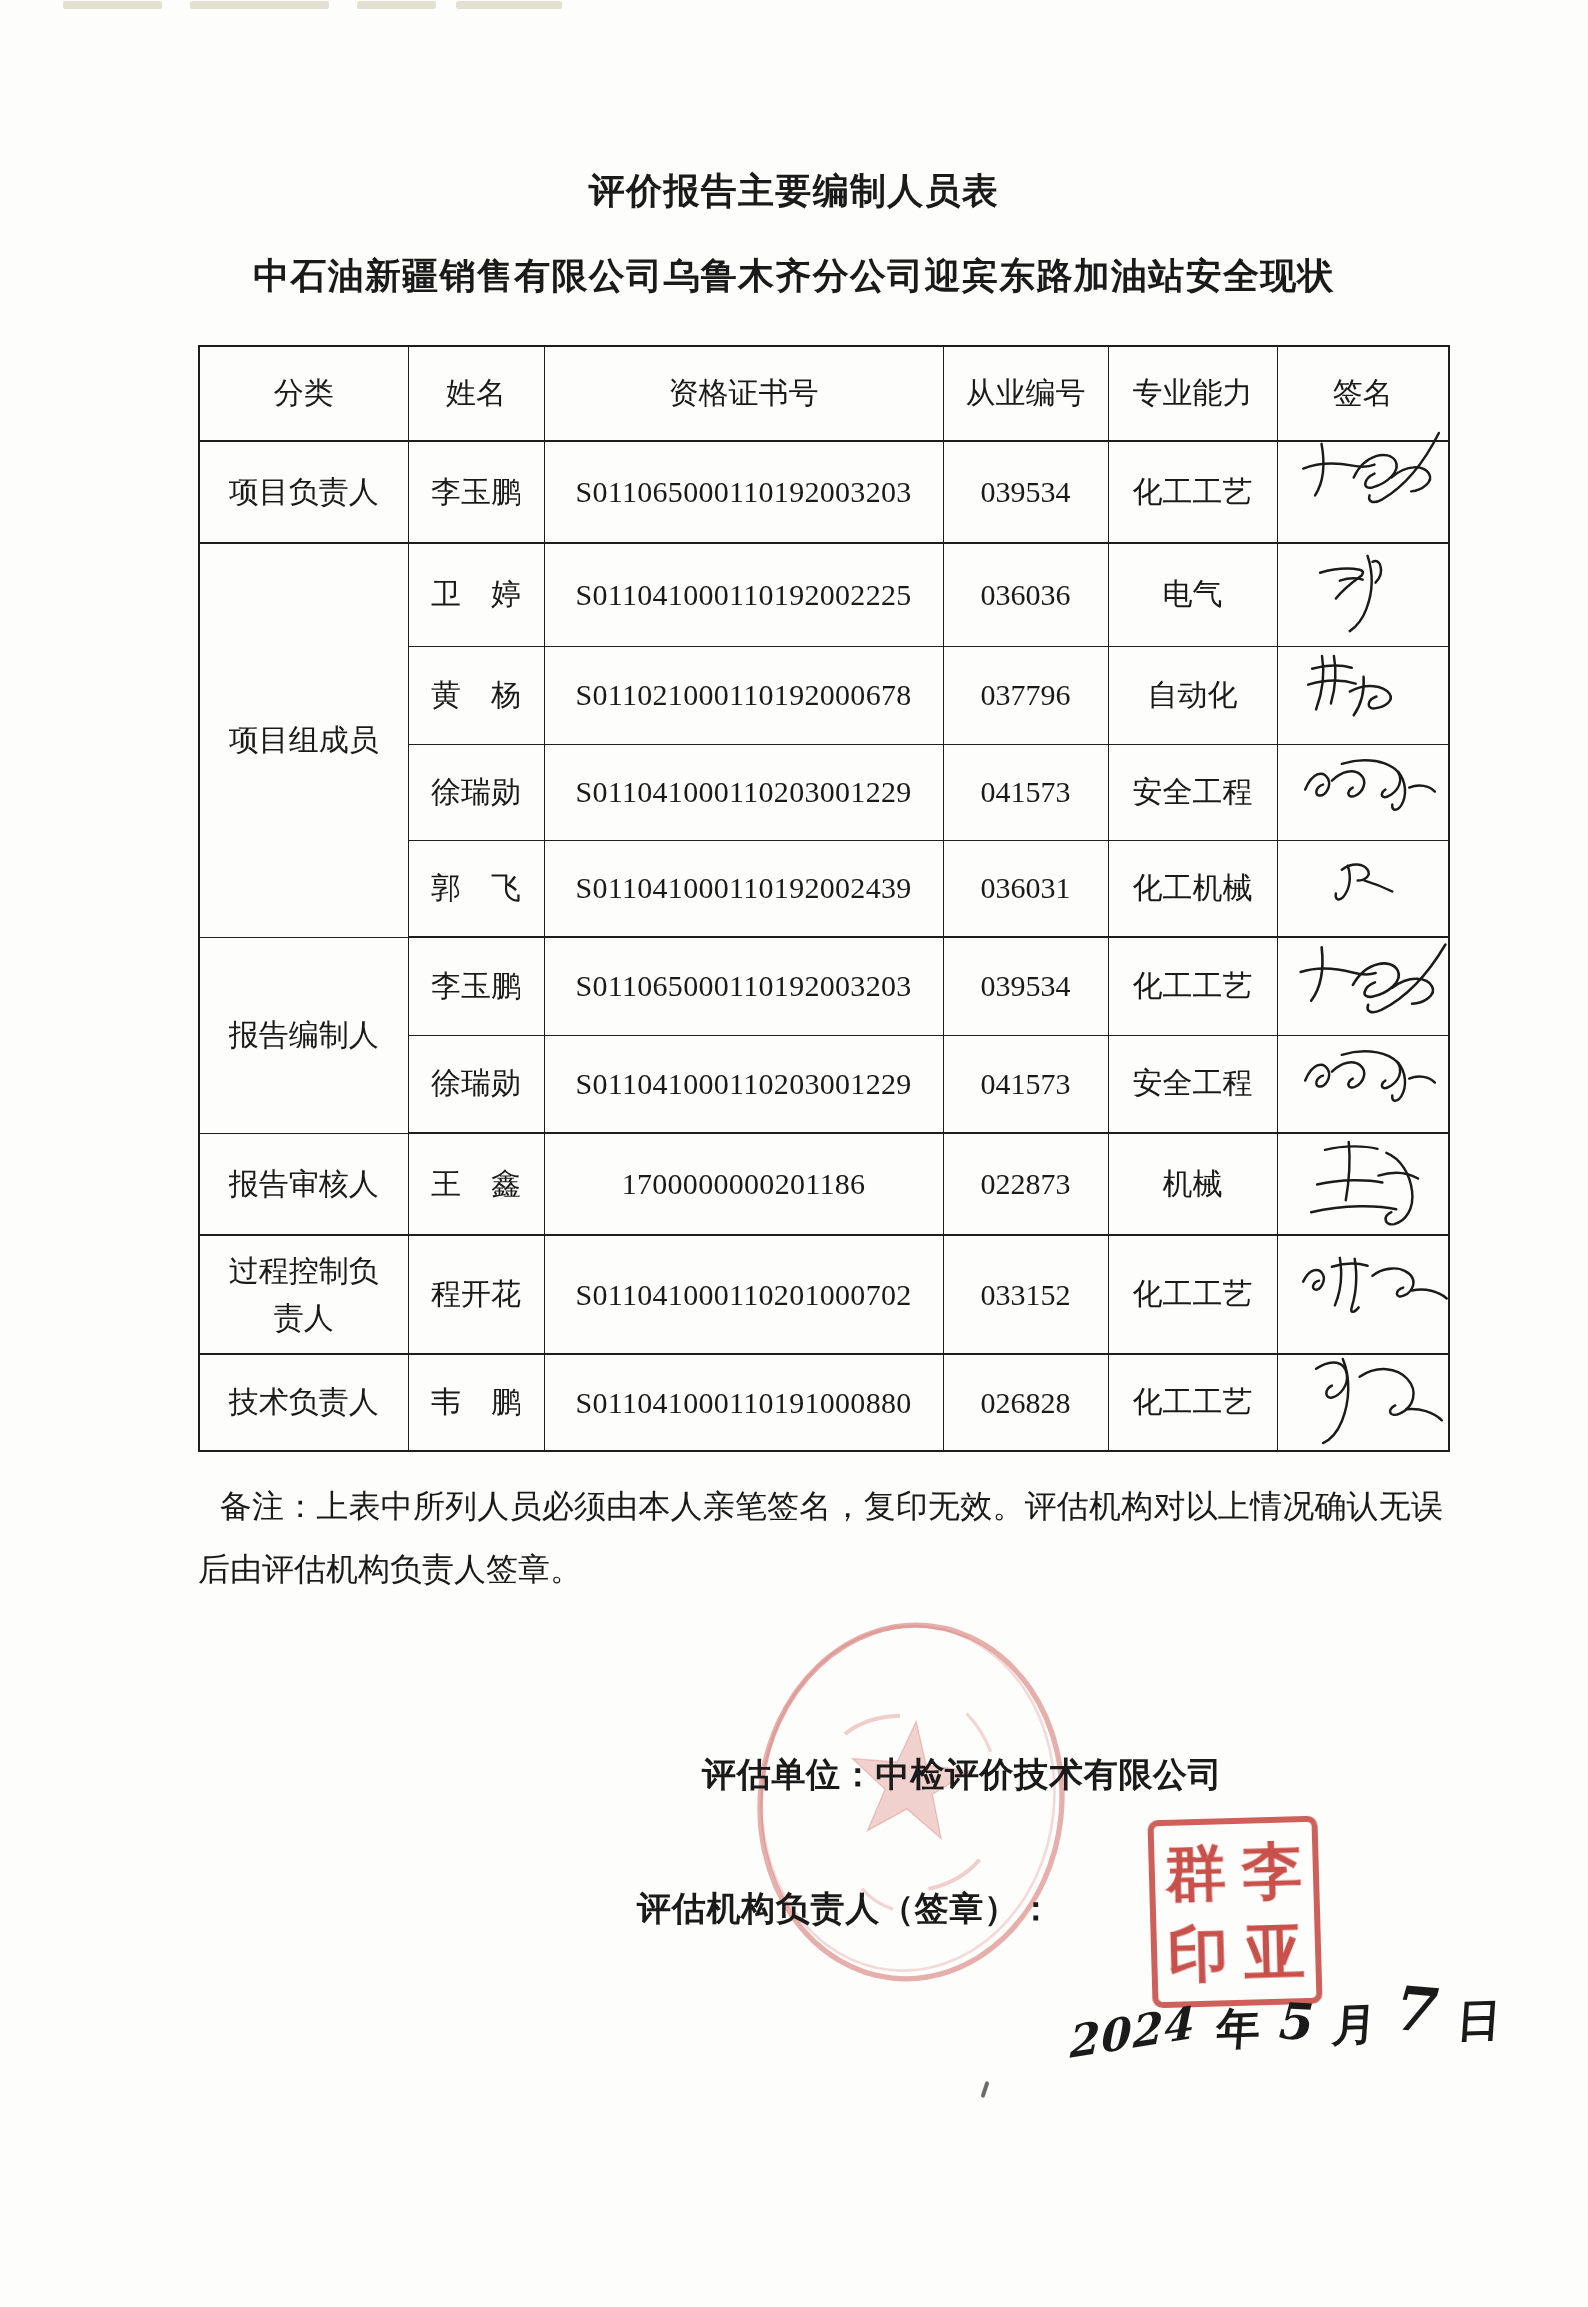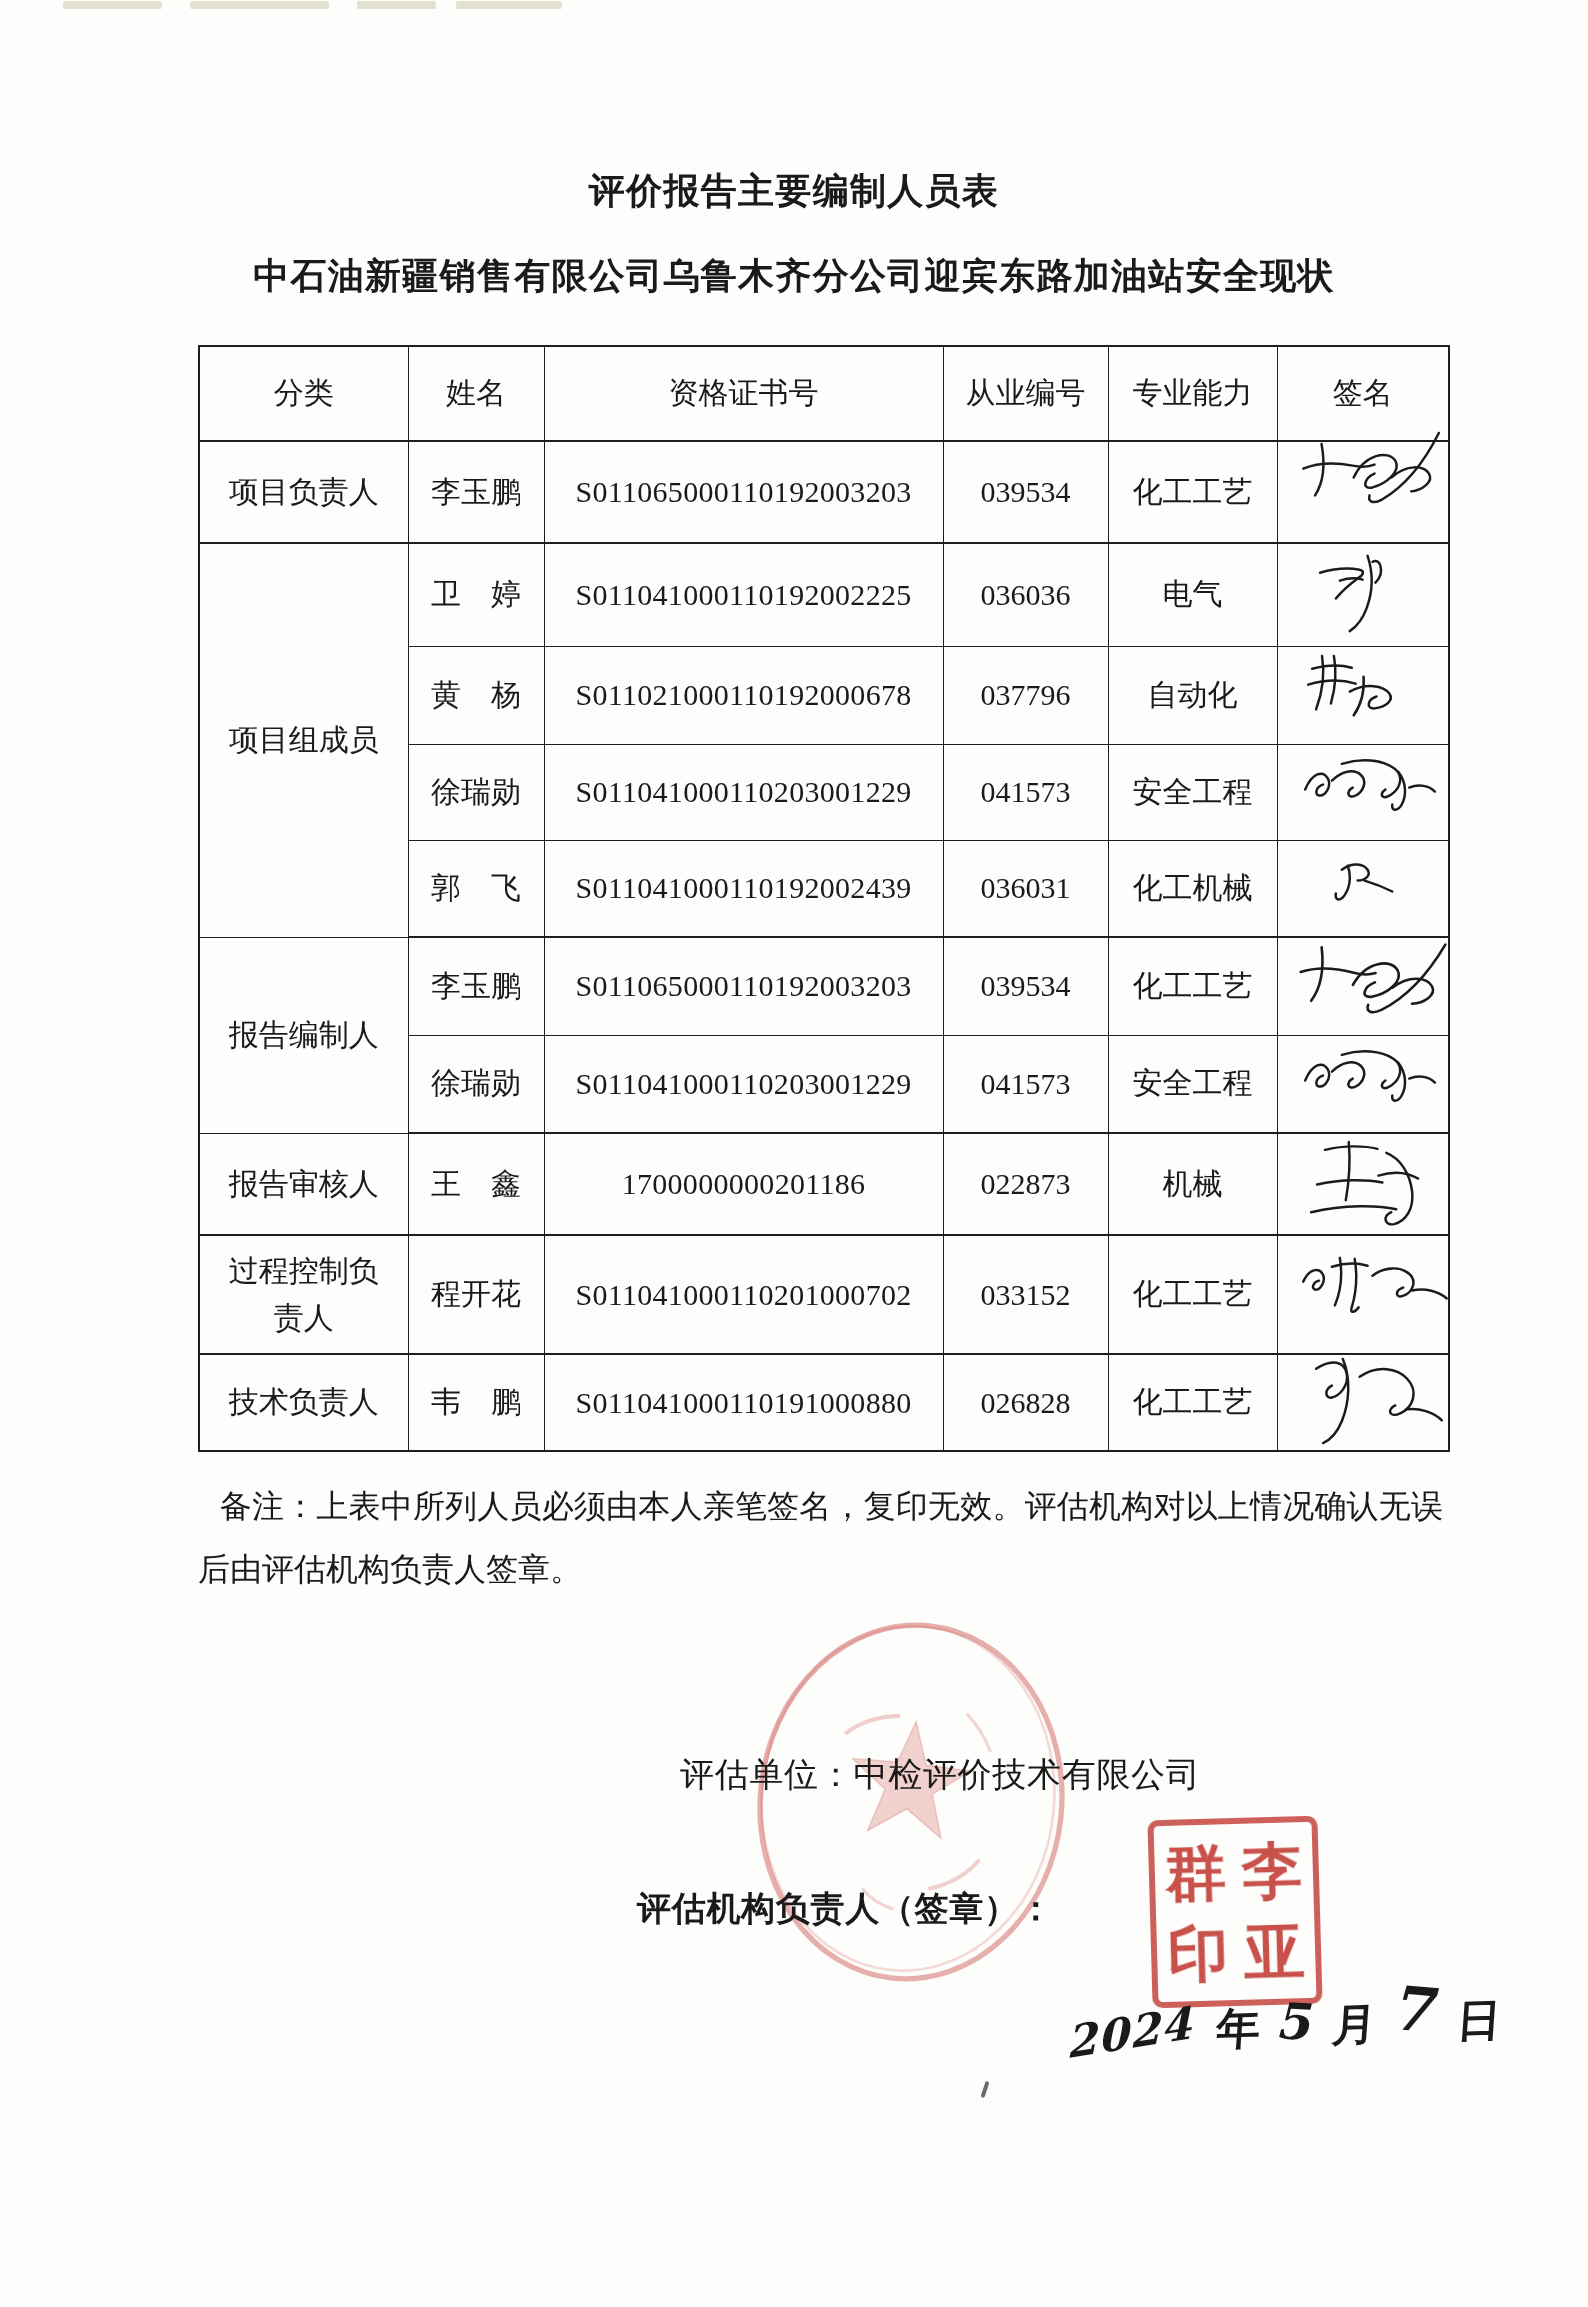--- a/index.html
+++ b/index.html
@@ -43,22 +43,22 @@
   .note {
     position:absolute; left:198px; top:1475px; width:1245px;
     font-size:32px; line-height:63px; text-align:justify; text-indent:0.68em;
     margin:0;
   }
 
   .stamp-oval { position:absolute; left:739px; top:1609px; width:344px;
     height:386px; transform:rotate(6deg); opacity:.9; pointer-events:none; }
   .stamp-oval svg { overflow:visible; }
 
-  .unit-line   { position:absolute; left:680px; top:1752px; font-size:34px;
-    font-weight:normal; letter-spacing:0.7px; }
+  .unit-line   { position:absolute; left:702px; top:1752px; font-size:34px;
+    font-weight:bold; letter-spacing:0.7px; }
   .signer-line { position:absolute; left:637px; top:1886px; font-size:34px;
     font-weight:bold; letter-spacing:0.7px; }
 
   .seal-square {
     position:absolute; left:1150px; top:1818px; width:170px; height:188px;
     border:6.6px solid rgba(193,57,50,.8); border-radius:10.6px;
     transform:rotate(-1.6deg);
     display:grid; grid-template-columns:1fr 1fr; align-items:center;
     justify-items:center; padding:6.6px 2.6px;
     color:rgba(193,57,50,.88); font-size:61px; font-weight:bold; line-height:1;

